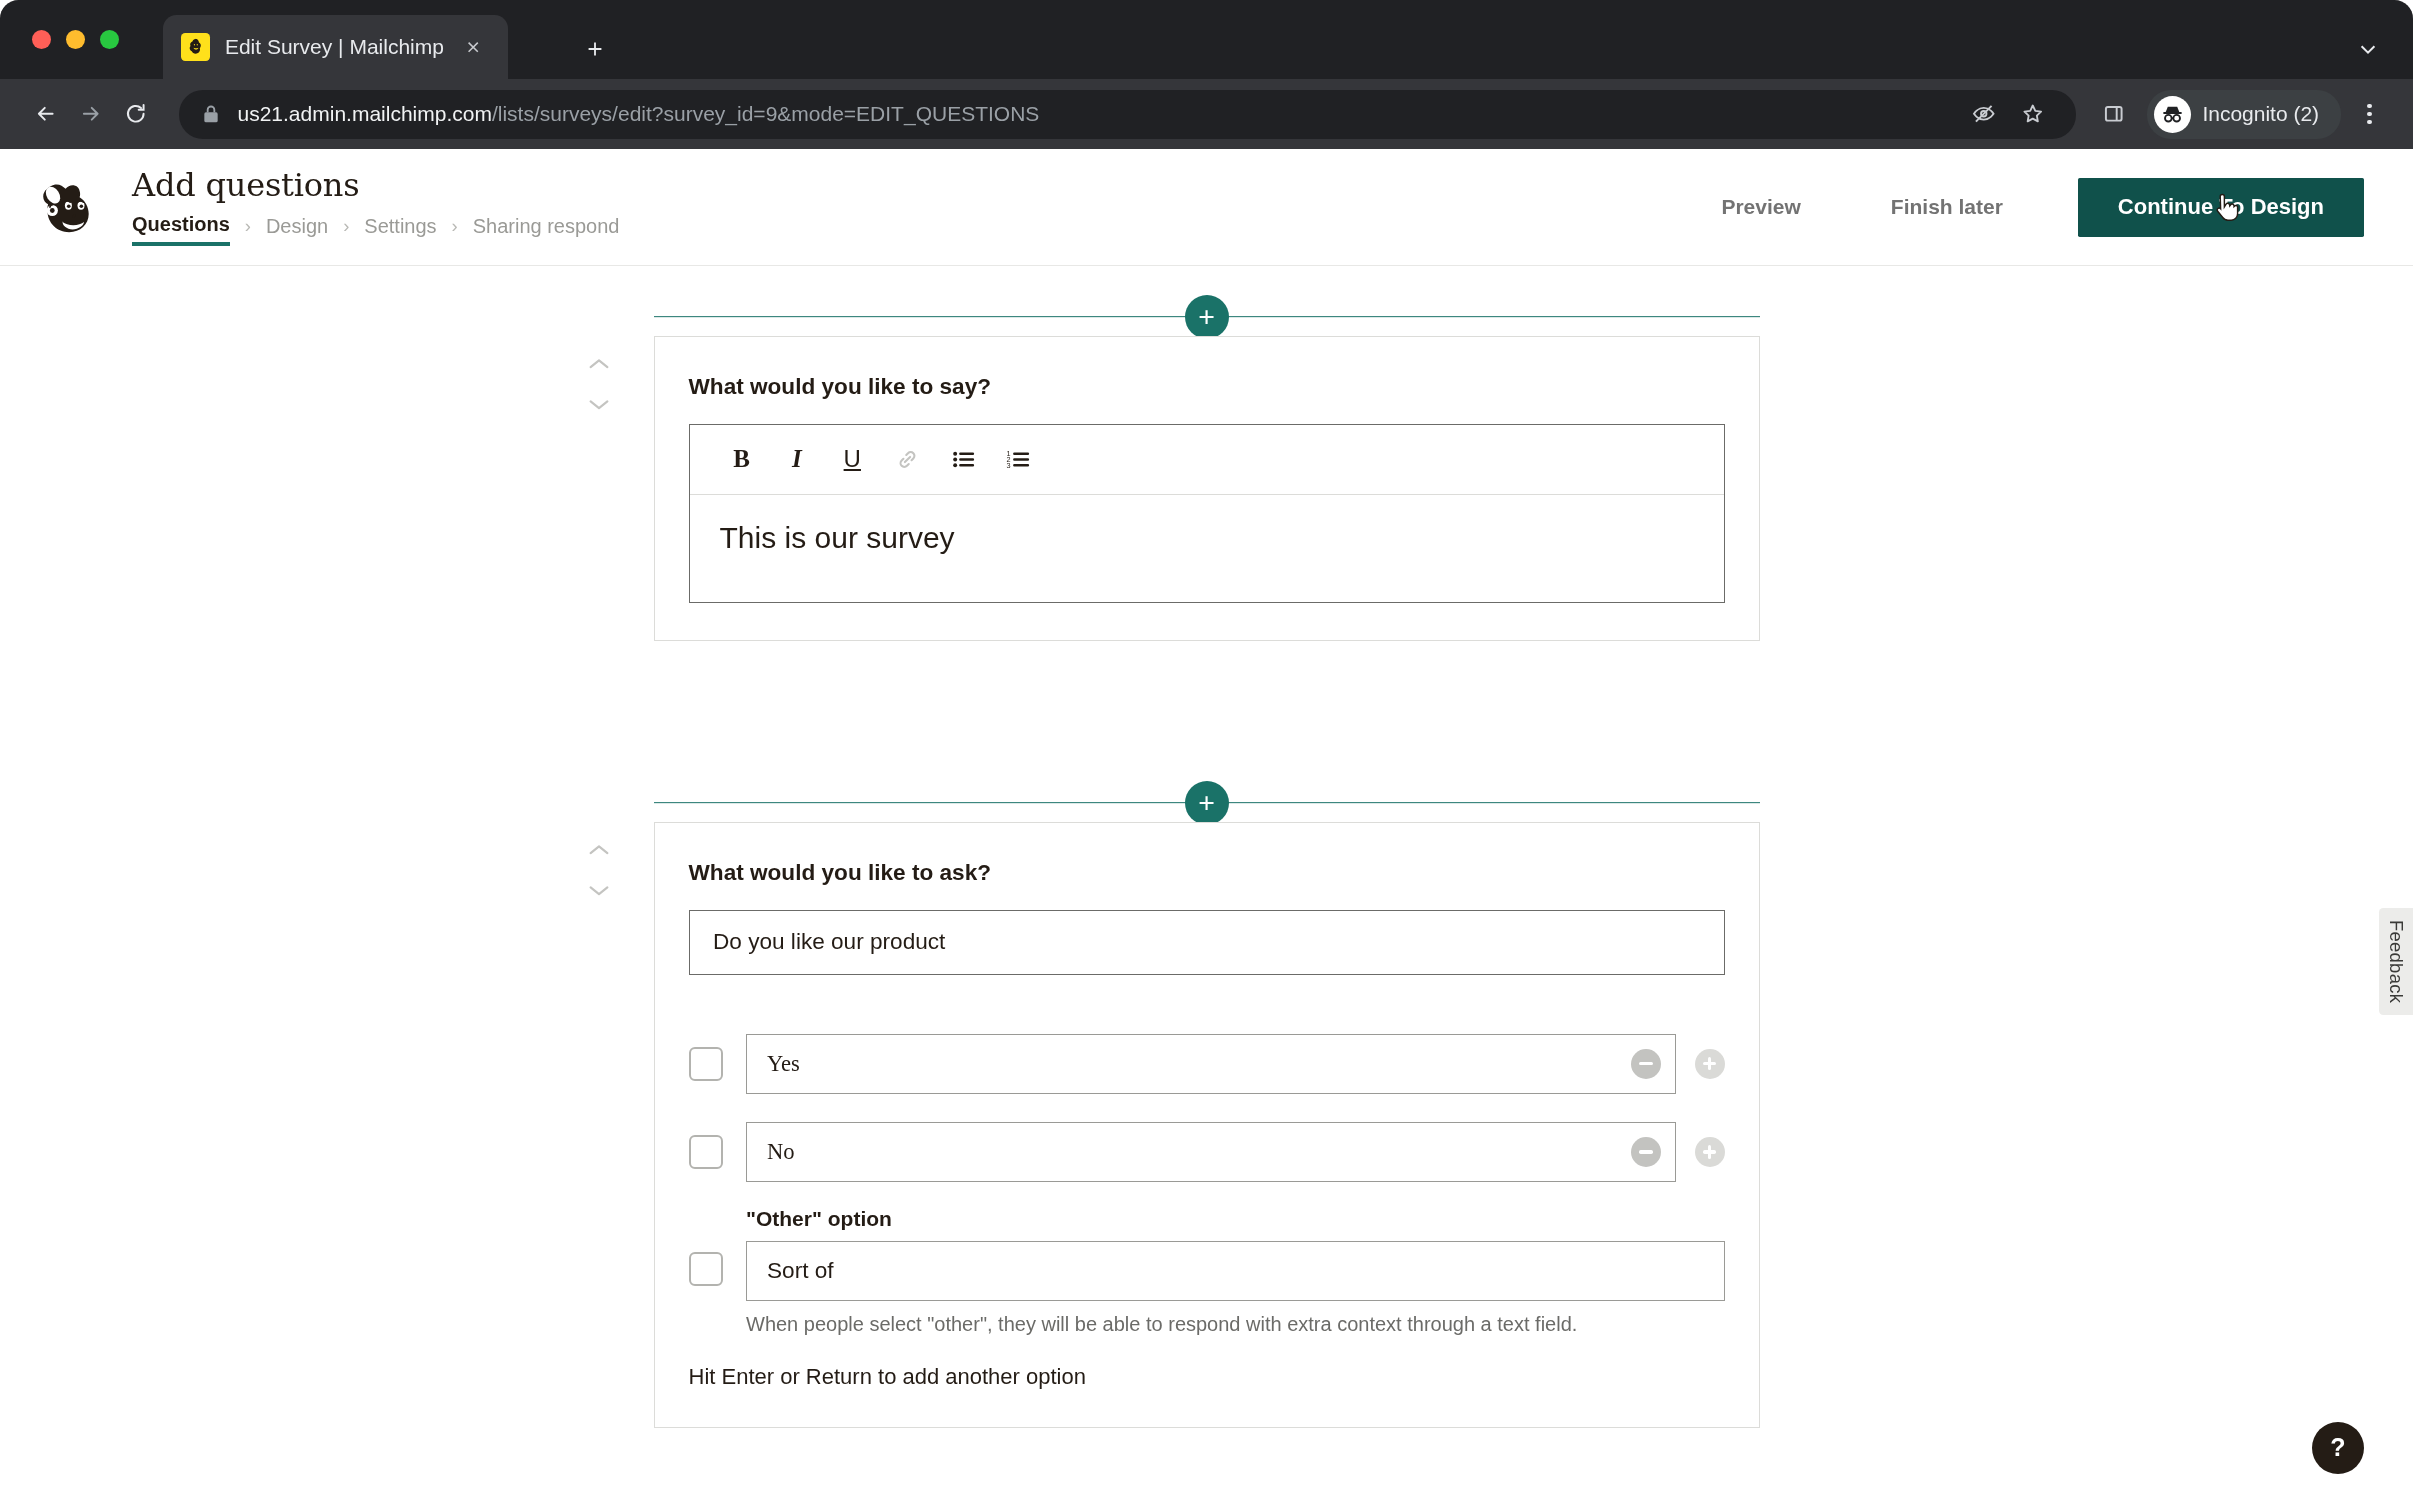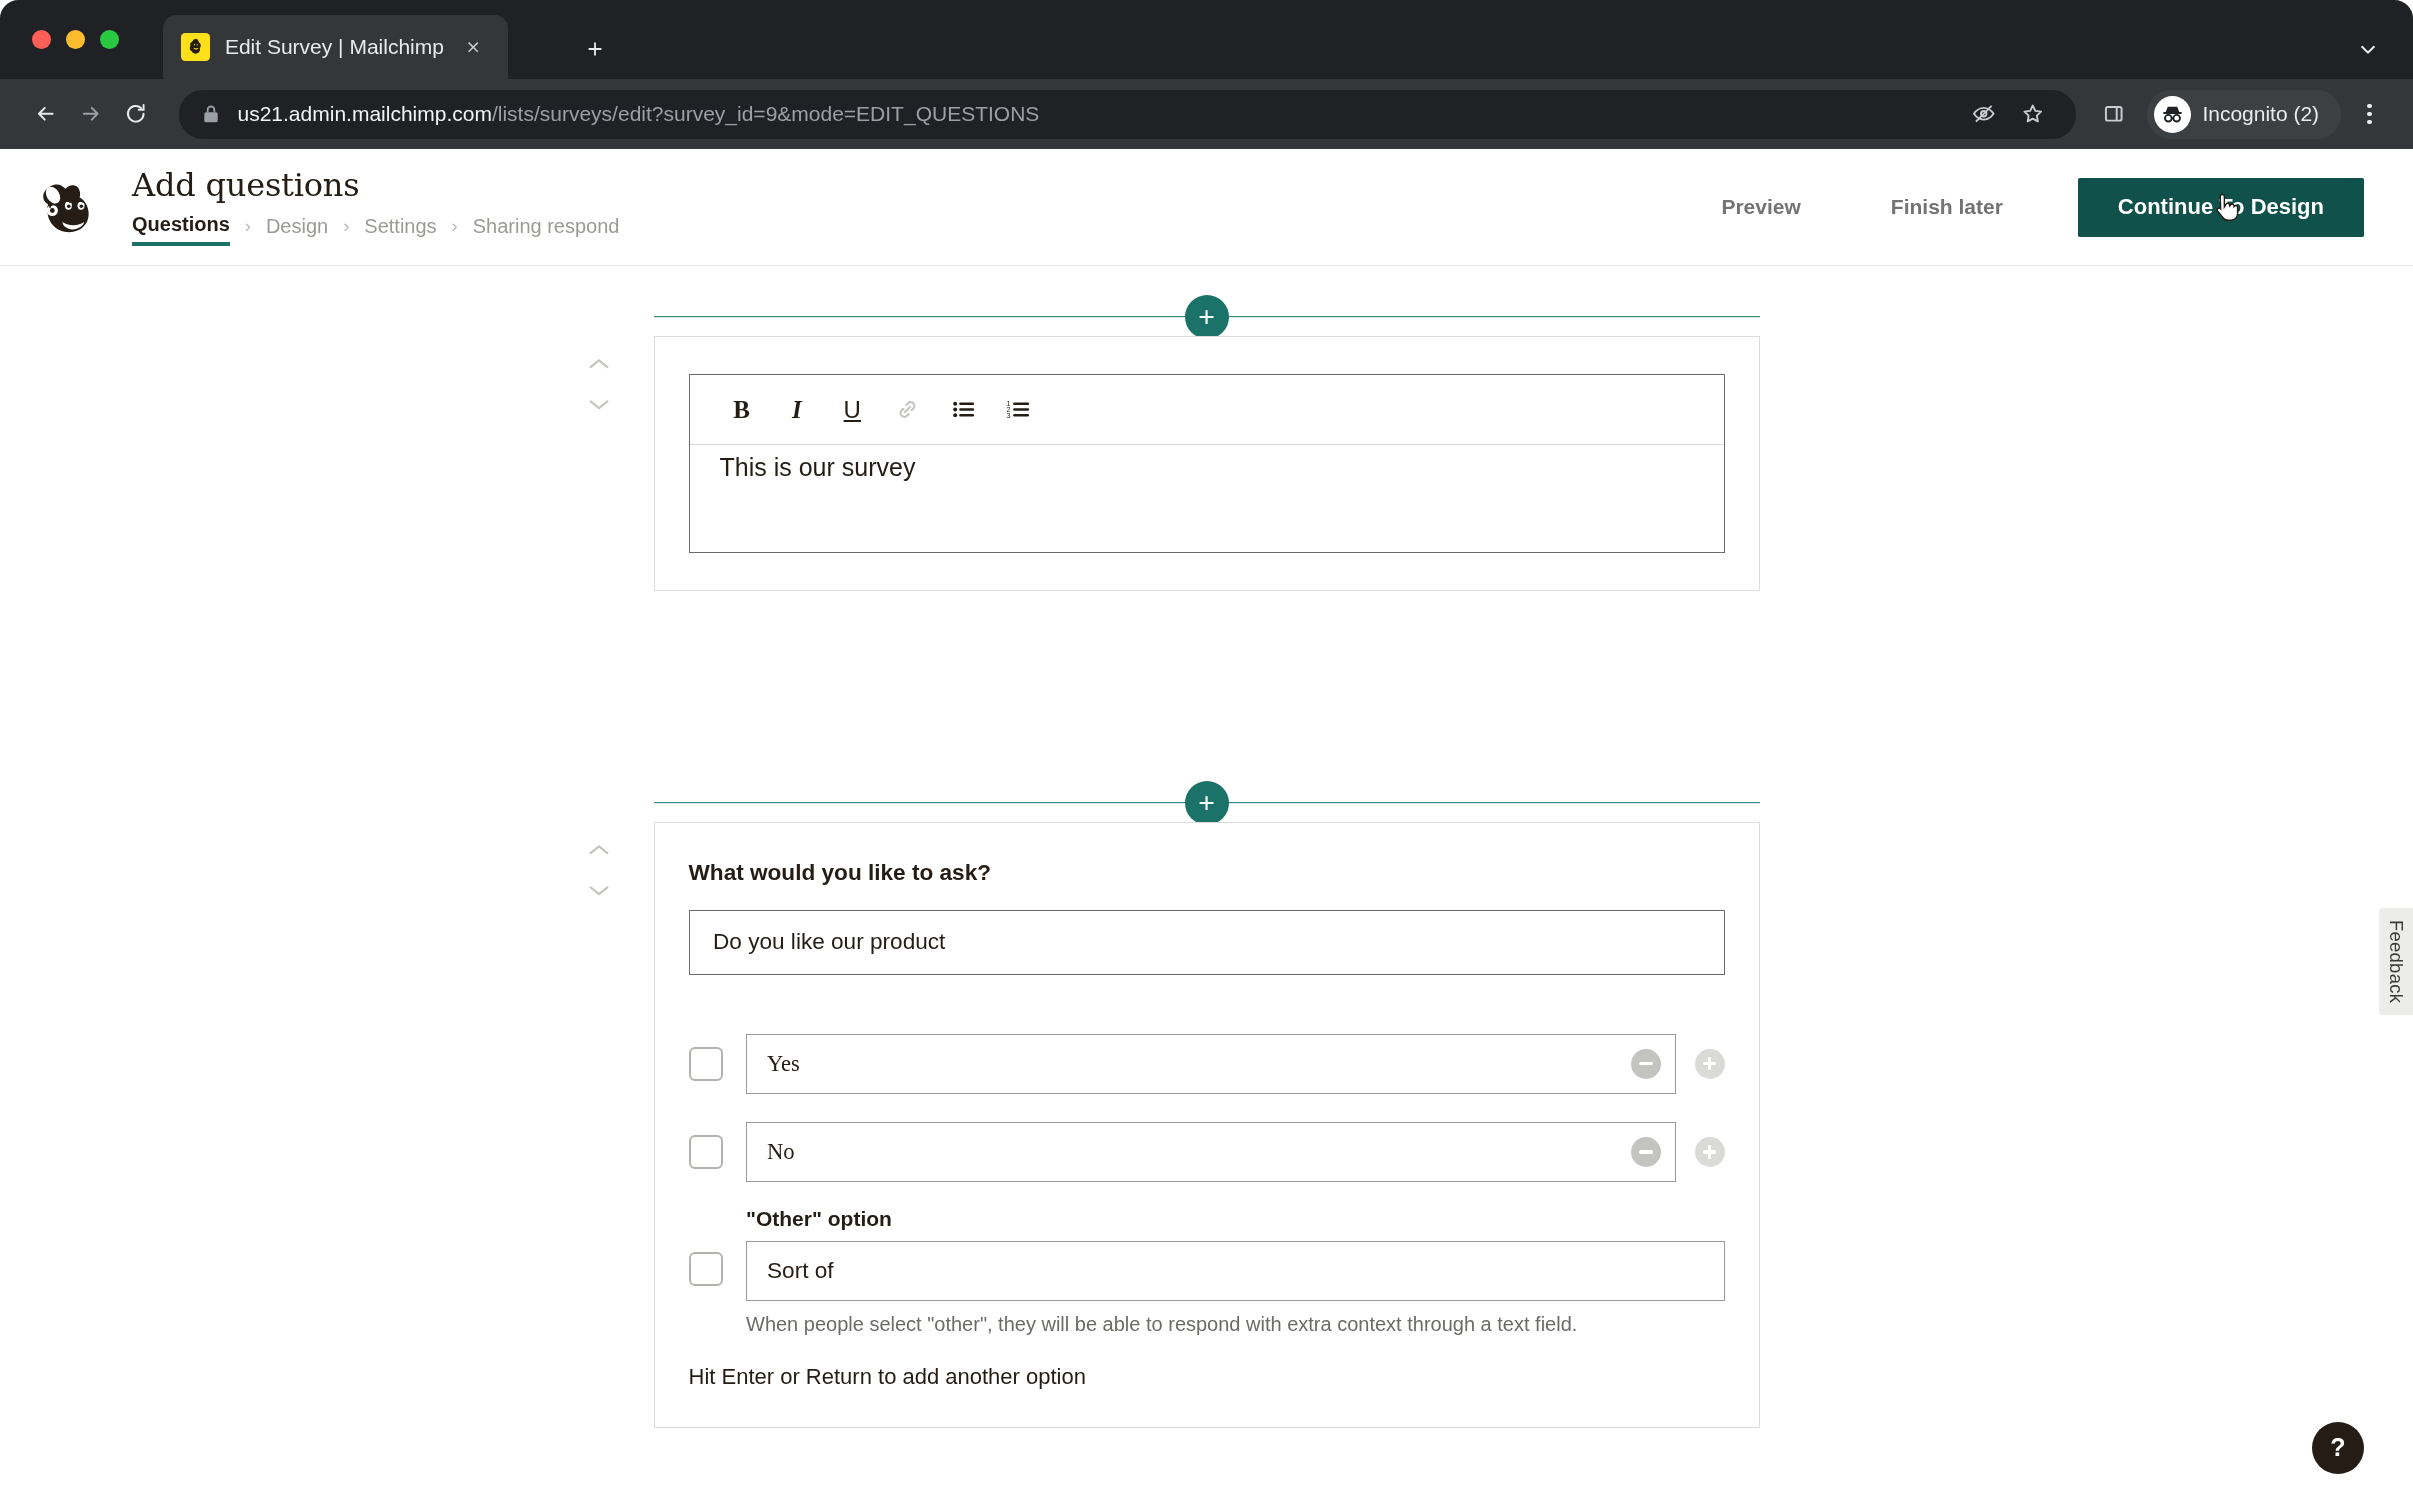--- a/index.html
+++ b/index.html
@@ -205,22 +205,22 @@
     width: 47px; height: 47px;
     display: flex; align-items: center; justify-content: center;
     color: #241c15;
   }
   .rte-btn.disabled { color: #c4c4c1; }
   .rte-btn b { font-size: 25px; font-family: "Liberation Serif", serif; font-weight: bold; }
   .rte-btn i.it { font-size: 25px; font-family: "Liberation Serif", serif; font-style: italic; font-weight: bold; }
   .rte-btn u.un { font-size: 24px; font-family: "Liberation Sans", sans-serif; text-decoration: underline; }
   .rte-btn svg { width: 25px; height: 25px; }
   .rte-body {
-    min-height: 107px; padding: 8px 30px;
-    font-size: 25px; color: #241c15;
+    min-height: 107px; padding: 26px 30px;
+    font-size: 30px; color: #241c15;
   }
 
   .text-input {
     width: 100%; height: 65px;
     border: 0.8px solid #6b6b68; background: #fff;
     font-size: 22.6px; color: #241c15;
     padding: 0 23.5px;
     display: flex; align-items: center;
   }
 
@@ -463,20 +463,21 @@
                   <path fill="none" stroke="#c4c4c1" stroke-width="2.6" stroke-linecap="round" stroke-linejoin="round" d="M3 12l10-8 10 8"></path>
                 </svg>
             </div>
             <div>
               <svg viewBox="0 0 26 16" aria-hidden="true">
                   <path fill="none" stroke="#c4c4c1" stroke-width="2.6" stroke-linecap="round" stroke-linejoin="round" d="M3 4l10 8 10-8"></path>
                 </svg>
             </div>
           </div>
 
+          <div class="field-label">What would you like to say?</div>
 
           <div class="rte">
             <div class="rte-toolbar">
               <span class="rte-btn">
                   <b>B</b>
                 </span>
               <span class="rte-btn">
                   <i class="it">I</i>
                 </span>
               <span class="rte-btn">

